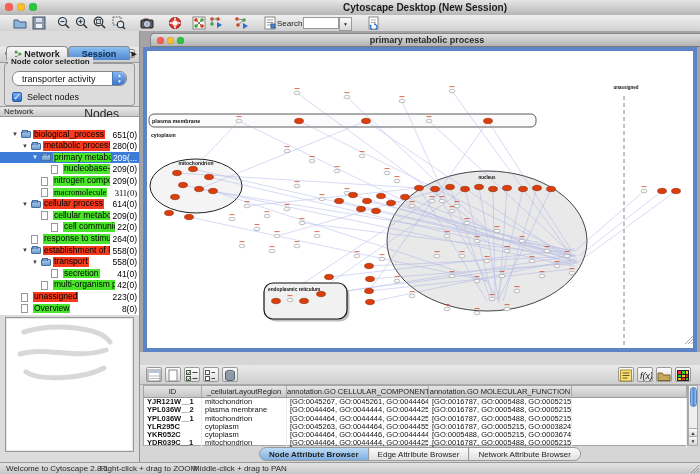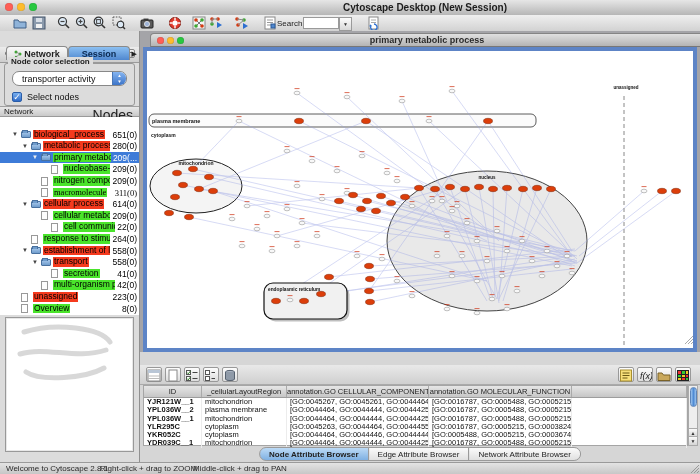--- a/index.html
+++ b/index.html
@@ -30,21 +30,21 @@
   .netglyph{display:inline-block;width:8px;height:8px;margin-right:2px;vertical-align:-1px;}
   .grp{position:absolute;left:4px;top:32px;width:131px;height:43px;border:1px solid #999;border-radius:3px;box-sizing:border-box;}
   .grplbl{position:absolute;left:8px;top:26px;background:#dcdcdc;padding:0 3px;font-size:8px;font-weight:bold;color:#222;z-index:2;}
   .combo{position:absolute;left:12px;top:40px;width:115px;height:15px;background:#fff;border:1px solid #888;border-radius:7px;box-sizing:border-box;}
   .combo .val{position:absolute;left:9px;top:2px;font-size:9px;color:#111;white-space:nowrap;}
   .combo .stp{position:absolute;right:0;top:0;bottom:0;width:14px;background:linear-gradient(#85b5f2,#3c74c8);border-left:1px solid #4a77b5;border-radius:0 6px 6px 0;color:#fff;font-size:4.5px;line-height:6px;text-align:center;padding-top:1px;box-sizing:border-box;}
   .chk{position:absolute;left:12px;top:61px;width:10px;height:10px;background:linear-gradient(#79b0f0,#2f6ac6);border:1px solid #2a5da8;border-radius:2px;color:#fff;font-size:9px;line-height:9px;text-align:center;box-sizing:border-box;}
   .chklbl{position:absolute;left:27px;top:61px;font-size:9px;color:#111;}
   .treehdr{position:absolute;left:0;top:75px;width:100%;height:11px;background:linear-gradient(#e8e8e8,#c9c9c9);border-top:1px solid #a0a0a0;border-bottom:1px solid #9a9a9a;box-sizing:border-box;}
   .treehdr .c1{position:absolute;left:4px;top:0;font-size:8px;color:#222;}
-  .treehdr .c2{position:absolute;right:6px;top:0;font-size:14px;color:#222;}
+  .treehdr .c2{position:absolute;right:20px;top:0;font-size:12px;color:#222;}
   #tree{position:absolute;left:0;top:86px;width:100%;height:198px;background:#fff;overflow:hidden;}
   .trow{position:absolute;left:0;width:100%;height:11.6px;}
   .trow.sel{background:#3d7bd8;}
   .tarr{position:absolute;top:2.5px;font-size:6px;color:#444;}
   .trow.sel .tarr{color:#eee;}
   .tfold{position:absolute;top:2.5px;width:10px;height:7px;background:linear-gradient(#a9c9ec,#6f9ccc);border:1px solid #49719f;border-radius:1px;box-sizing:border-box;}
   .tfold:before{content:"";position:absolute;left:0;top:-2px;width:4px;height:2px;background:#6f9ccc;border:1px solid #49719f;border-bottom:none;}
   .tfile{position:absolute;top:1.5px;width:7px;height:9px;background:#fefefe;border:1px solid #999;box-sizing:border-box;}
   .chip{position:absolute;top:1px;font-size:8.5px;line-height:9.5px;color:#000;padding:0 1px;white-space:nowrap;}
   .chip.g{background:#4ae42b;}

